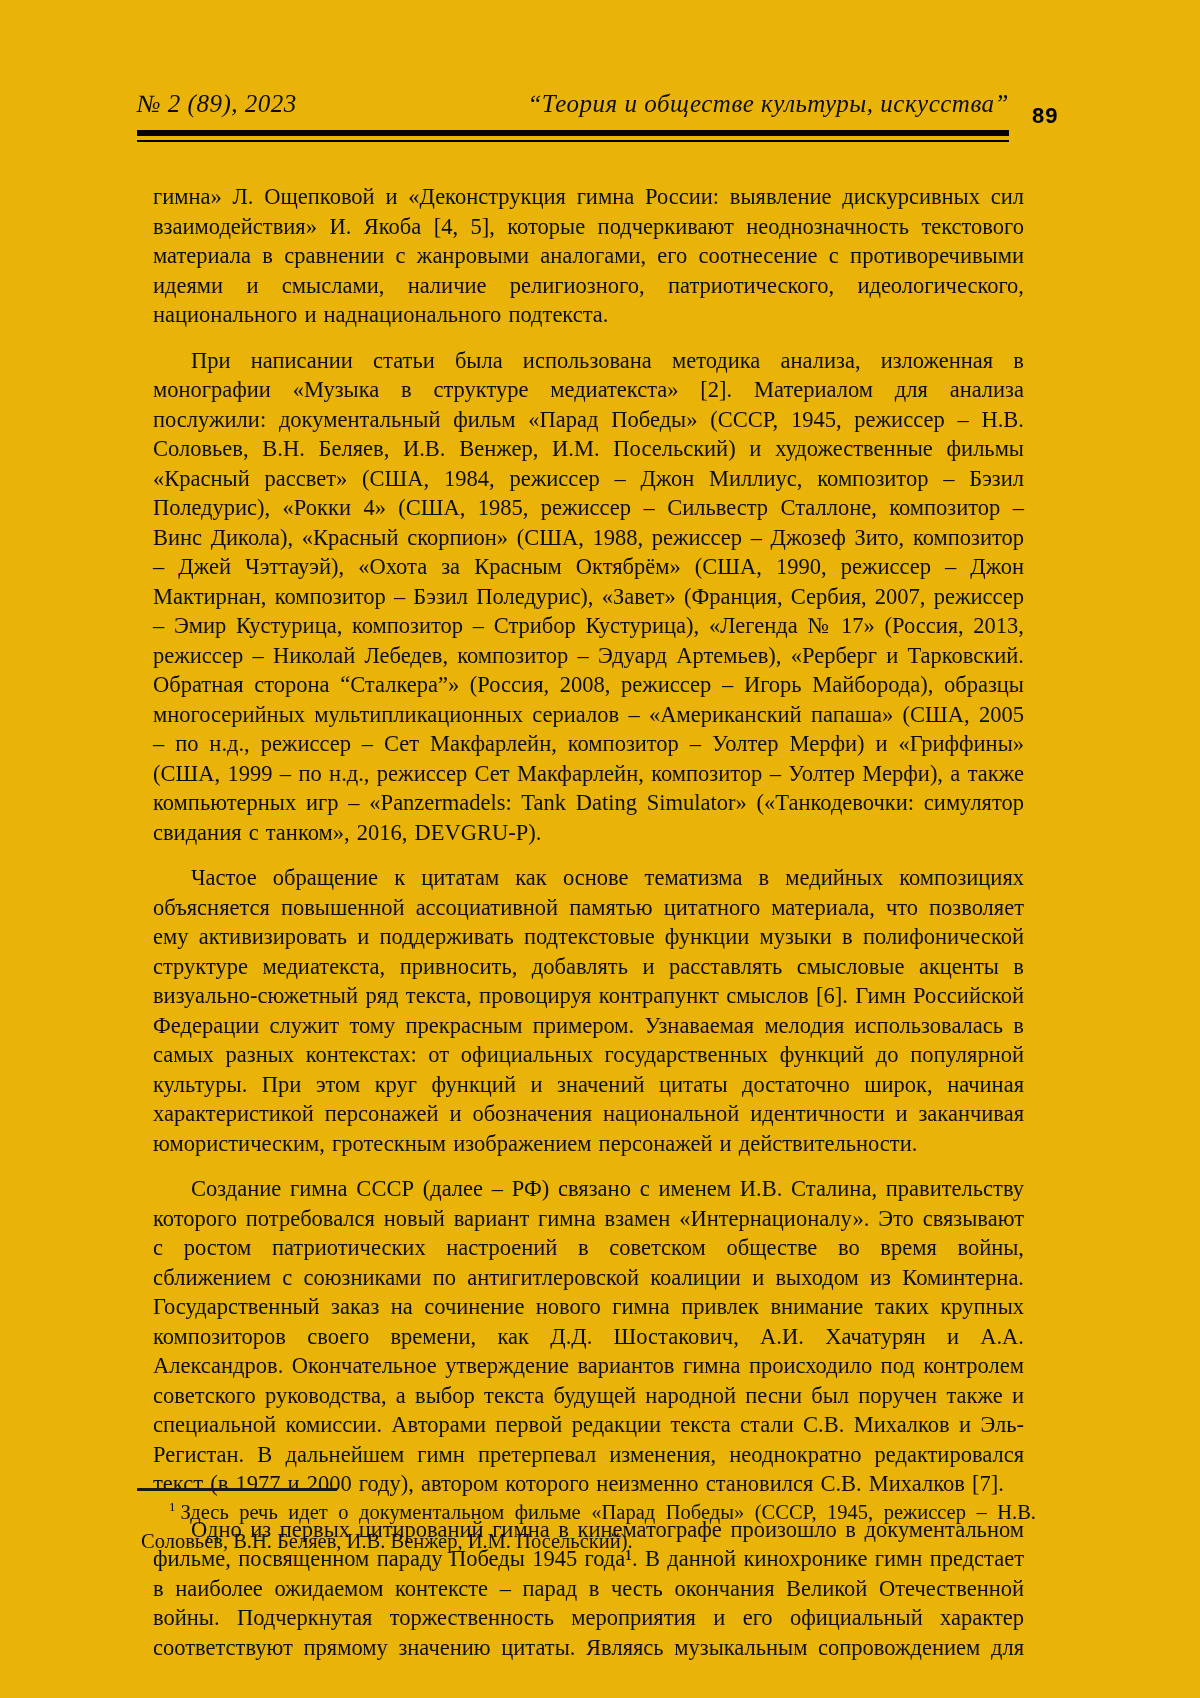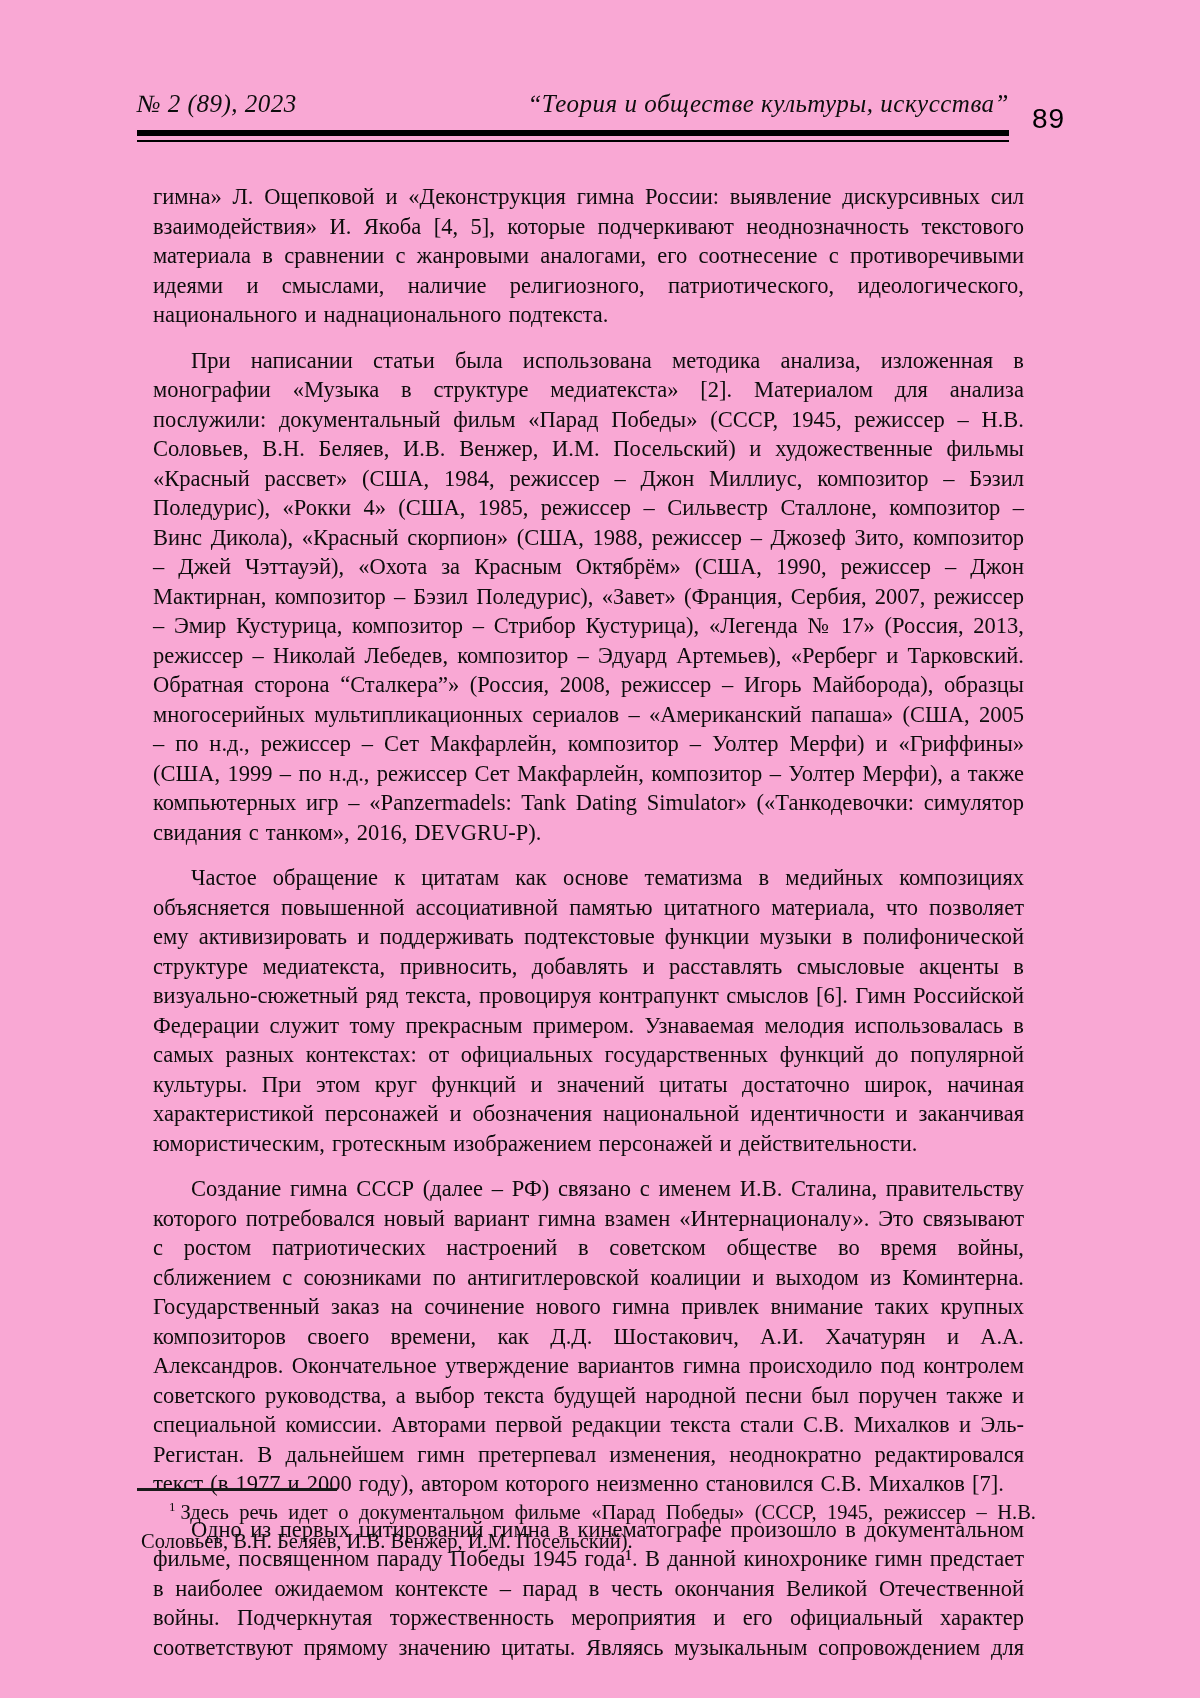--- a/index.html
+++ b/index.html
@@ -4,21 +4,21 @@
 <style>
   html, body {
     margin: 0;
     padding: 0;
     background: #ffffff;
   }
   .page {
     position: relative;
     width: 1200px;
     height: 1698px;
-    background: #f9a8d4;
+    background: #eab308;
     color: #0d0d0d;
     font-family: "Liberation Serif", serif;
     overflow: hidden;
   }
 
   
   .header-row {
     position: absolute;
     left: 137px;
     top: 90px;
@@ -38,22 +38,22 @@
     width: 872px;
     height: 4px;
     border-top: 6px solid #000;
     border-bottom: 2px solid #000;
   }
   .page-number {
     position: absolute;
     left: 1032px;
     top: 103px;
     font-family: "Liberation Sans", sans-serif;
-    font-weight: 400;
-    font-size: 28px;
+    font-weight: 700;
+    font-size: 22px;
     letter-spacing: 1px;
     color: #000;
   }
 
   
   .body-text {
     position: absolute;
     left: 137px;
     top: 166px;
     width: 903px;

